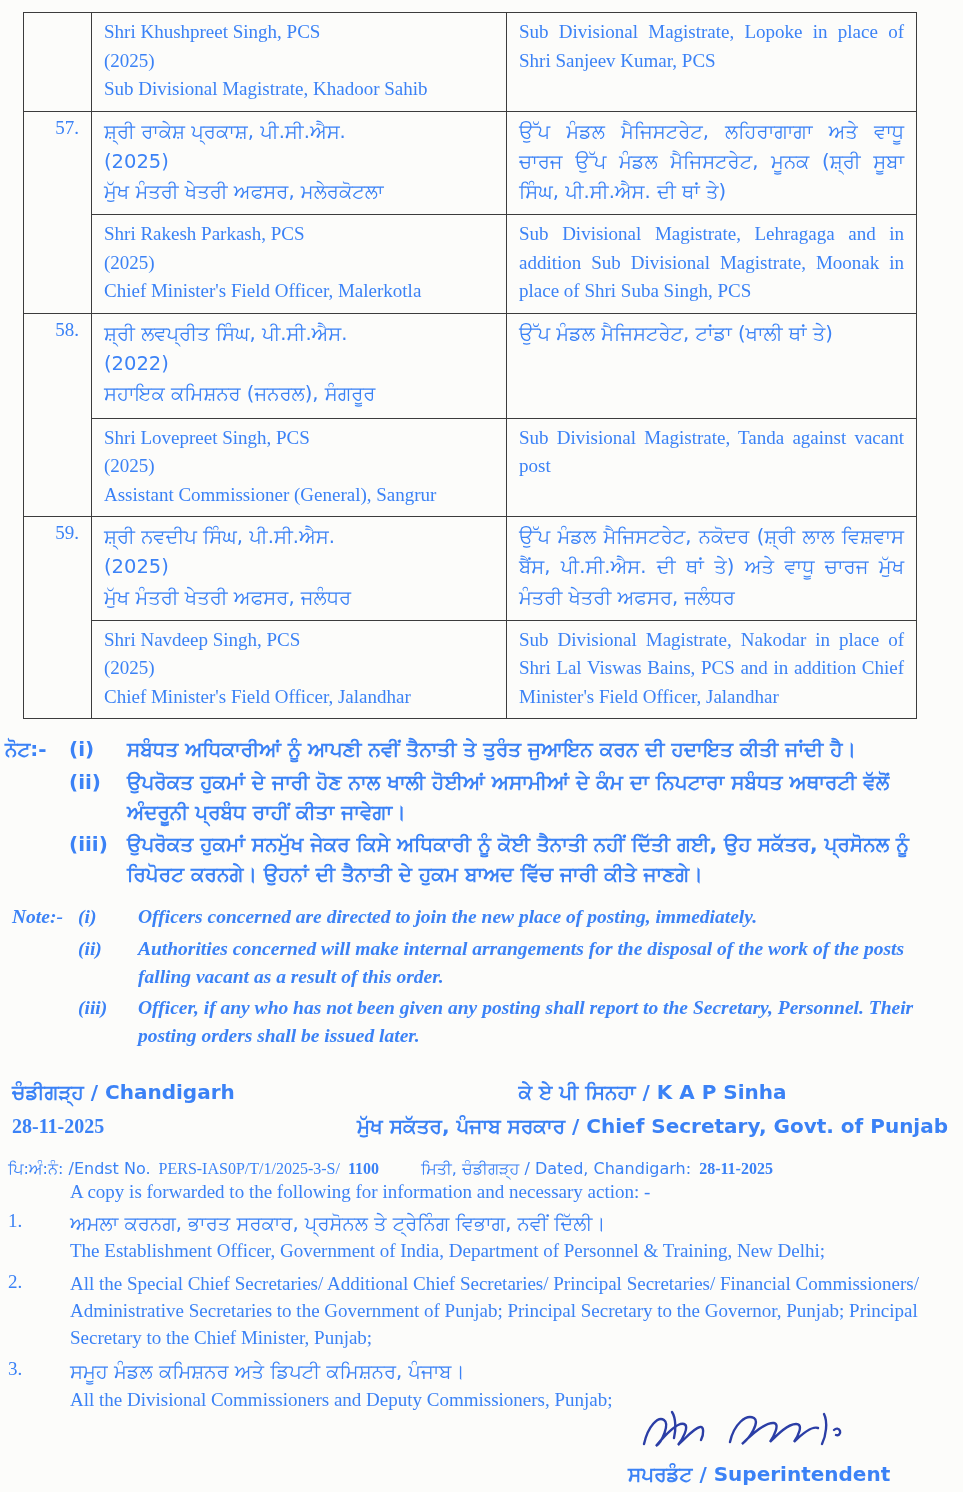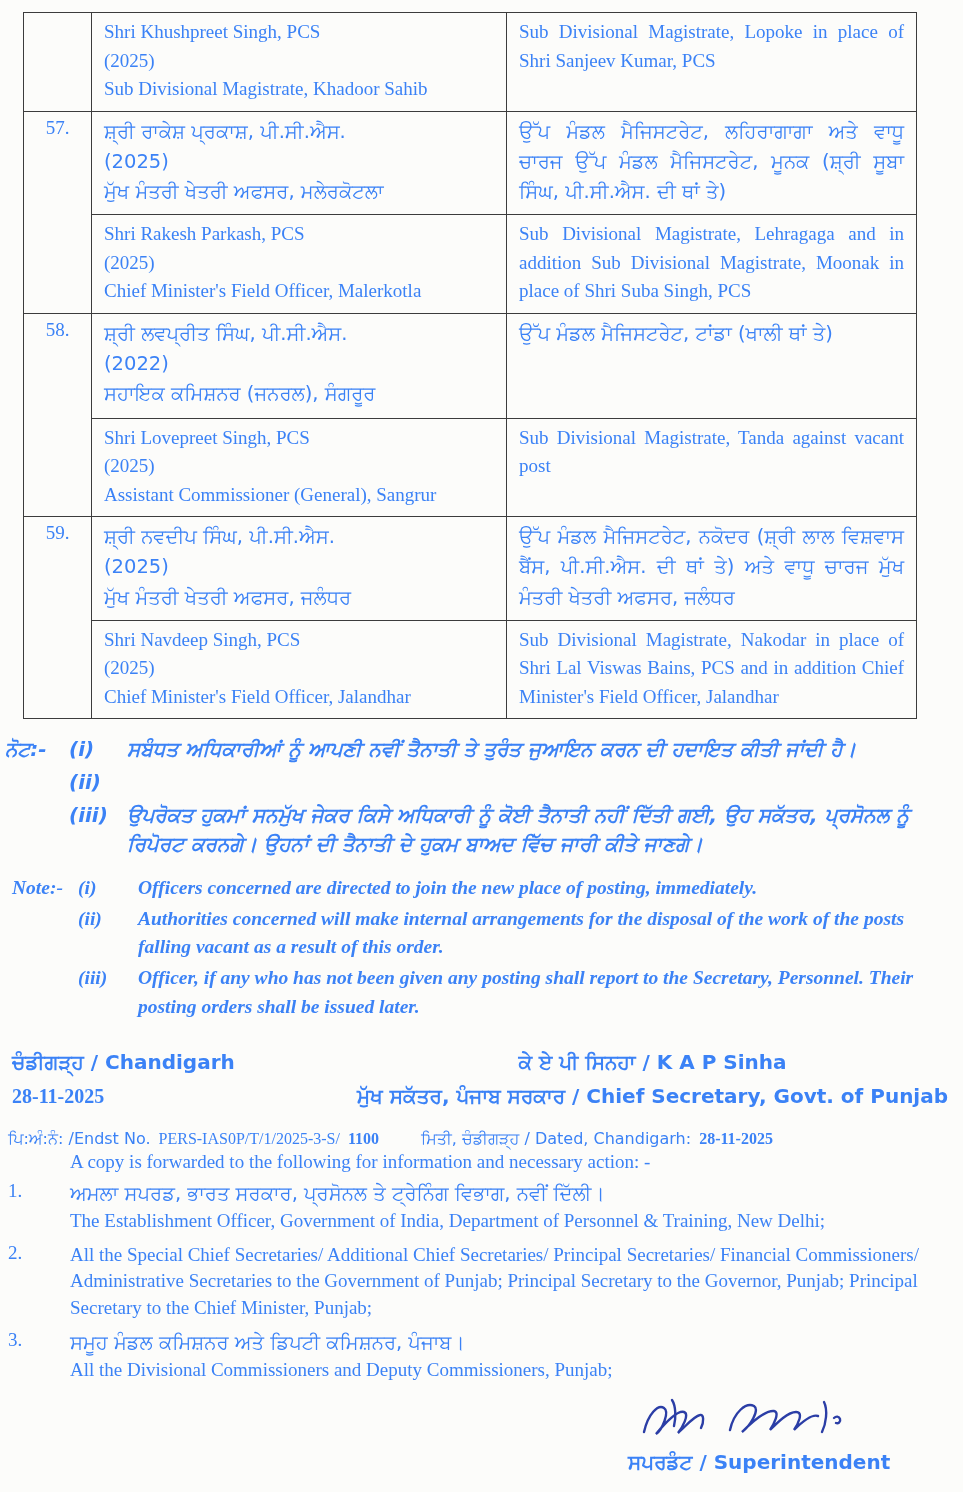--- a/index.html
+++ b/index.html
@@ -6,28 +6,28 @@
   body{width:963px;height:1492px;background:#e8e8e6;}
   .page{
     width:963px;height:1492px;box-sizing:border-box;position:relative;
     background:#fcfcfa;color:#3b82f6;overflow:hidden;
     font-family:"Liberation Serif", serif;
     padding-top:12px;
   }
   
   table.order{border-collapse:collapse;table-layout:fixed;margin-left:23px;width:893px;}
   table.order td{border:1.6px solid #3c3c3c;vertical-align:top;padding:5px 12px 7px 12px;}
-  td.num{text-align:center;font-size:19px;padding-top:9px;font-family:"Liberation Serif",serif;}
+  td.num{text-align:right;font-size:19px;padding-top:9px;font-family:"Liberation Serif",serif;}
   .cell{white-space:pre-line;}
   .pa{font-family:"DejaVu Sans", sans-serif;font-size:19.5px;line-height:1.55;}
   .en{font-family:"Liberation Serif", serif;font-size:19px;line-height:1.5;}
   .just{text-align:justify;}
   
   .notes-pa{margin:16px 10px 0 5px;font-family:"DejaVu Sans",sans-serif;font-weight:600;font-size:20px;}
-  .notes-pa .note-row{display:flex;line-height:1.48;margin-bottom:3px;font-style:italic;}
+  .notes-pa .note-row{display:flex;line-height:1.48;margin-bottom:3px;}
   .notes-pa .note-label{flex:none;width:64px;}
   .notes-pa .note-num{flex:none;width:58px;}
   .notes-pa .note-text{flex:1;padding-right:4px;}
   .notes-en{margin:14px 10px 0 12px;font-family:"Liberation Serif",serif;font-style:italic;font-weight:600;font-size:19.5px;}
   .notes-en .note-row{display:flex;line-height:1.45;margin-bottom:3px;}
   .notes-en .note-label{flex:none;width:66px;font-style:italic;}
   .notes-en .note-num{flex:none;width:60px;}
   .notes-en .note-text{flex:1;padding-right:18px;}
   
   .signoff{display:flex;margin:24px 0 0 12px;justify-content:flex-end;}
@@ -45,21 +45,21 @@
   .endst .gap{display:inline-block;width:26px;}
   
   .fwd-intro-pa{margin:14px 0 0 70px;font-family:"DejaVu Sans",sans-serif;font-size:19.5px;}
   .fwd-intro-en{margin:3px 0 6px 70px;font-family:"Liberation Serif",serif;font-size:19px;}
   .fwd-item{display:flex;margin-top:7px;}
   .fwd-num{flex:none;width:62px;padding-left:8px;font-size:19px;font-family:"Liberation Serif",serif;}
   .fwd-body{flex:1;padding-right:14px;}
   .fwd-pa{font-family:"DejaVu Sans",sans-serif;font-size:19.5px;line-height:1.45;}
   .fwd-en{font-family:"Liberation Serif",serif;font-size:19px;line-height:1.4;}
   
-  .footer-sign{position:absolute;left:628px;bottom:18px;width:330px;}
+  .footer-sign{position:absolute;left:628px;bottom:6px;width:330px;}
   .sig-svg{display:block;margin-left:10px;}
   .sig-title{font-family:"DejaVu Sans",sans-serif;font-weight:700;font-size:20px;margin-top:0px;}
 </style>
 </head>
 <body>
 
 <div class="page">
 
   <table class="order">
     <colgroup>
@@ -123,20 +123,21 @@
 
   <div class="notes-pa">
     <div class="note-row">
       <span class="note-label">ਨੋਟ:-</span>
       <span class="note-num">(i)</span>
       <span class="note-text">ਸਬੰਧਤ ਅਧਿਕਾਰੀਆਂ ਨੂੰ ਆਪਣੀ ਨਵੀਂ ਤੈਨਾਤੀ ਤੇ ਤੁਰੰਤ ਜੁਆਇਨ ਕਰਨ ਦੀ ਹਦਾਇਤ ਕੀਤੀ ਜਾਂਦੀ ਹੈ।</span>
     </div>
     <div class="note-row">
       <span class="note-label"></span>
       <span class="note-num">(ii)</span>
+      <span class="note-text">ਉਪਰੋਕਤ ਹੁਕਮਾਂ ਦੇ ਜਾਰੀ ਹੋਣ ਨਾਲ ਖਾਲੀ ਹੋਈਆਂ ਅਸਾਮੀਆਂ ਦੇ ਕੰਮ ਦਾ ਨਿਪਟਾਰਾ ਸਬੰਧਤ ਅਥਾਰਟੀ ਵੱਲੋਂ ਅੰਦਰੂਨੀ ਪ੍ਰਬੰਧ ਰਾਹੀਂ ਕੀਤਾ ਜਾਵੇਗਾ।</span>
     </div>
     <div class="note-row">
       <span class="note-label"></span>
       <span class="note-num">(iii)</span>
       <span class="note-text">ਉਪਰੋਕਤ ਹੁਕਮਾਂ ਸਨਮੁੱਖ ਜੇਕਰ ਕਿਸੇ ਅਧਿਕਾਰੀ ਨੂੰ ਕੋਈ ਤੈਨਾਤੀ ਨਹੀਂ ਦਿੱਤੀ ਗਈ, ਉਹ ਸਕੱਤਰ, ਪ੍ਰਸੋਨਲ ਨੂੰ ਰਿਪੋਰਟ ਕਰਨਗੇ। ਉਹਨਾਂ ਦੀ ਤੈਨਾਤੀ ਦੇ ਹੁਕਮ ਬਾਅਦ ਵਿੱਚ ਜਾਰੀ ਕੀਤੇ ਜਾਣਗੇ।</span>
     </div>
   </div>
 
   <div class="notes-en">
     <div class="note-row">
@@ -174,21 +175,21 @@
     <span class="gap"></span>
     <span class="pa-seg">ਮਿਤੀ, ਚੰਡੀਗੜ੍ਹ / Dated, Chandigarh:</span>
     <span class="bold">28-11-2025</span>
   </div>
 
   <div class="fwd-intro-en">A copy is forwarded to the following for information and necessary action: -</div>
 
   <div class="fwd-item">
     <span class="fwd-num">1.</span>
     <span class="fwd-body">
-      <span class="fwd-pa" style="display:block">ਅਮਲਾ ਸਪਰਡ, ਭਾਰਤ ਸਰਕਾਰ, ਪ੍ਰਸੋਨਲ ਤੇ ਟ੍ਰੇਨਿੰਗ ਵਿਭਾਗ, ਨਵੀਂ ਦਿੱਲੀ।</span>
+      <span class="fwd-pa" style="display:block">ਅਮਲਾ ਕਰਨਗ, ਭਾਰਤ ਸਰਕਾਰ, ਪ੍ਰਸੋਨਲ ਤੇ ਟ੍ਰੇਨਿੰਗ ਵਿਭਾਗ, ਨਵੀਂ ਦਿੱਲੀ।</span>
       <span class="fwd-en" style="display:block">The Establishment Officer, Government of India, Department of Personnel &amp; Training, New Delhi;</span>
     </span>
   </div>
   <div class="fwd-item">
     <span class="fwd-num">2.</span>
     <span class="fwd-body">
       <span class="fwd-en" style="display:block">All the Special Chief Secretaries/ Additional Chief Secretaries/ Principal Secretaries/ Financial Commissioners/ Administrative Secretaries to the Government of Punjab;  Principal Secretary to the Governor, Punjab;   Principal Secretary to the Chief Minister, Punjab;</span>
     </span>
   </div>
   <div class="fwd-item">

